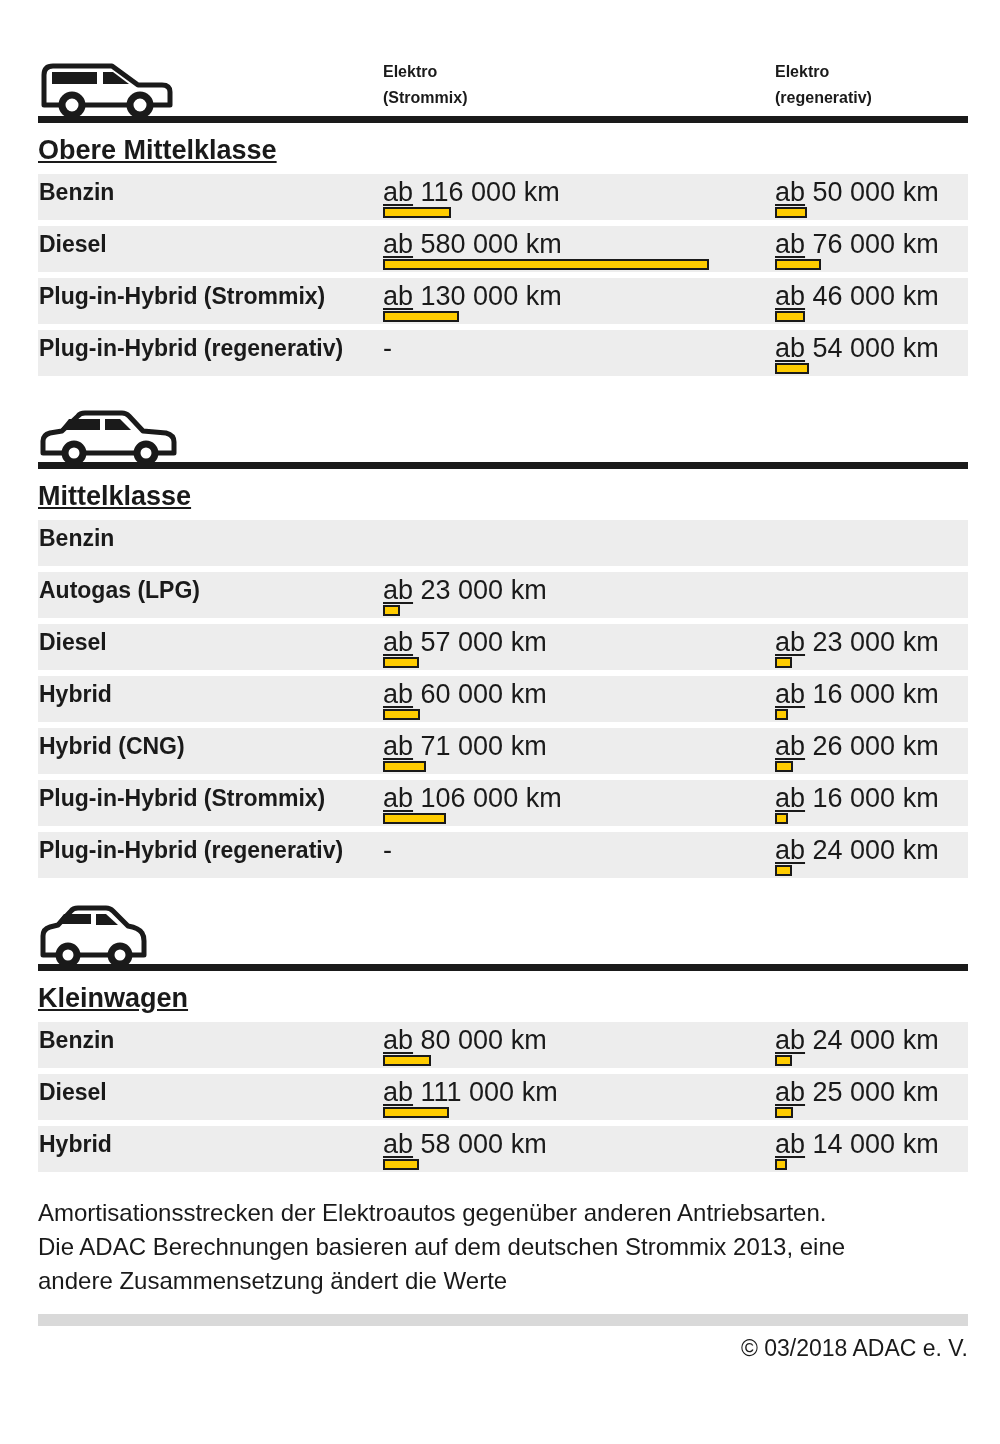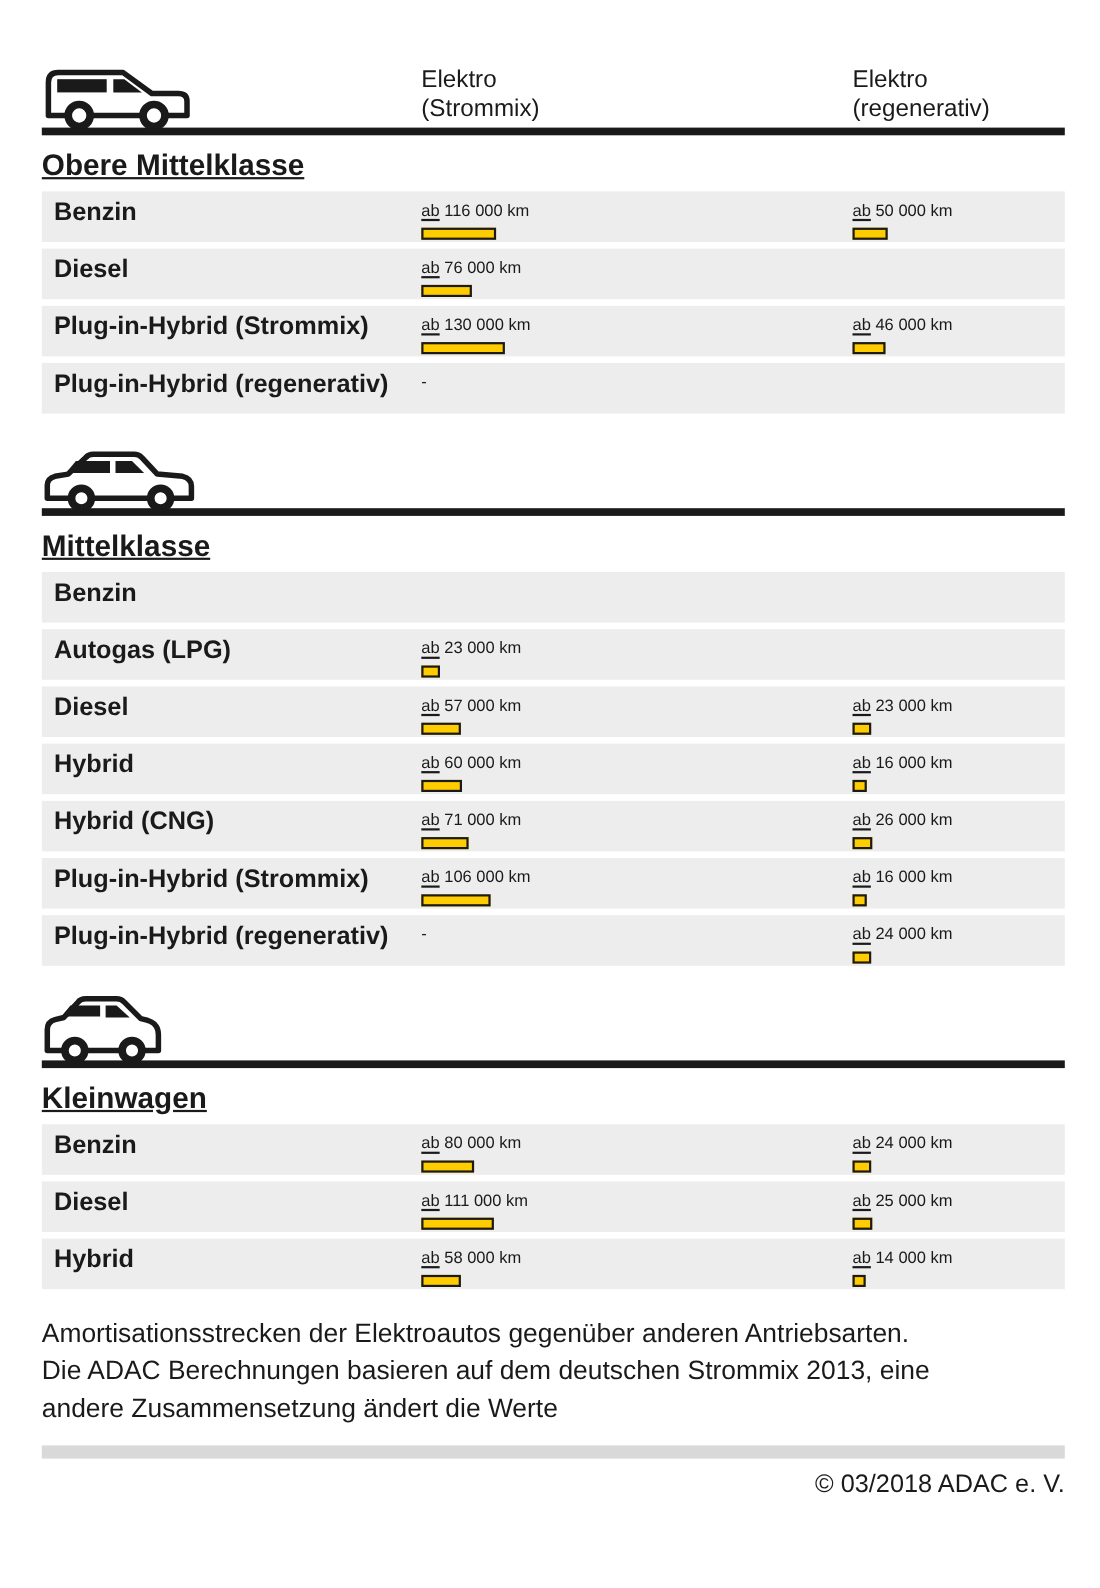--- a/index.html
+++ b/index.html
@@ -20,38 +20,38 @@
   .section { margin:0; }
   .section-header {
     position:relative; height:72px;
     border-bottom:7px solid #1a1a1a;
     margin-top:10px;
   }
   .section + .section .section-header { margin-top:14px; }
   .car-icon { position:absolute; left:0; bottom:-1px; }
   .col-label {
     position:absolute; bottom:5px;
-    font-weight:normal; font-size:22px; line-height:26px;
+    font-weight:bold; font-size:16px; line-height:26px;
     white-space:pre-line;
   }
   .col-label.c1 { left:345px; }
   .col-label.c2 { left:737px; }
 
   .section-heading {
     font-size:27px; font-weight:bold;
     margin:12px 0 9px 0; line-height:30px;text-decoration:underline;
   }
 
   .row {
     display:grid; grid-template-columns:345px 392px 1fr;
     background:#ededed; height:46px; margin-bottom:6px;
     box-sizing:border-box; padding-top:5px;
   }
-  .row .label { font-weight:bold; font-size:23px; line-height:26px; padding-left:11px; }
-  .cell { font-size:15px; line-height:26px; }
+  .row .label { font-weight:bold; font-size:23px; line-height:26px; padding-left:1px; }
+  .cell { font-size:27px; line-height:26px; }
   .cell .ab { text-decoration:underline; text-decoration-thickness:2px; text-underline-offset:3px; }
   .bar {
     height:7px; border:2px solid #1a1a1a; background:#ffcc00;
     margin-top:2px;
   }
 
   .footnote { margin-top:24px; font-size:24px; line-height:34px; }
   .footer-band { height:12px; background:#d9d9d9; margin-top:16px; }
   .copyright { text-align:right; font-size:23px; margin-top:9px; }
 </style>
@@ -76,30 +76,32 @@
 (regenerativ)</div>
         </div>
         <div class="section-heading">Obere Mittelklasse</div>
         <div class="row">
           <div class="label">Benzin</div>
           <div class="cell"><span class="ab">ab</span> 116 000 km<div class="bar" style="width: 64px;"></div></div>
           <div class="cell"><span class="ab">ab</span> 50 000 km<div class="bar" style="width: 28px;"></div></div>
         </div>
         <div class="row">
           <div class="label">Diesel</div>
+          <div class="cell"><span class="ab">ab</span> 580 000 km<div class="bar" style="width: 322px;"></div></div>
           <div class="cell"><span class="ab">ab</span> 76 000 km<div class="bar" style="width: 42px;"></div></div>
         </div>
         <div class="row">
           <div class="label">Plug-in-Hybrid (Strommix)</div>
           <div class="cell"><span class="ab">ab</span> 130 000 km<div class="bar" style="width: 72px;"></div></div>
           <div class="cell"><span class="ab">ab</span> 46 000 km<div class="bar" style="width: 26px;"></div></div>
         </div>
         <div class="row">
           <div class="label">Plug-in-Hybrid (regenerativ)</div>
           <div class="cell">-</div>
+          <div class="cell"><span class="ab">ab</span> 54 000 km<div class="bar" style="width: 30px;"></div></div>
         </div>
       </div>
       <div class="section">
         <div class="section-header">
           <svg class="car-icon" width="142" height="58" viewBox="0 0 142 58">
             <path d="M5 48 V36 Q5 30 12 28 L24 26 L40 11 Q42 8 47 8 H84 Q88 8 91 11 L105 26 L128 28 Q136 30 136 37 V48 Z" fill="#fff" stroke="#1a1a1a" stroke-width="5" stroke-linejoin="round"></path>
             <polygon points="31,14 62,14 62,25 22,25" fill="#1a1a1a"></polygon>
             <polygon points="67,14 82,14 93,25 67,25" fill="#1a1a1a"></polygon>
             <circle cx="36" cy="48" r="9" fill="#fff" stroke="#1a1a1a" stroke-width="7"></circle>
             <circle cx="108" cy="48" r="9" fill="#fff" stroke="#1a1a1a" stroke-width="7"></circle>

